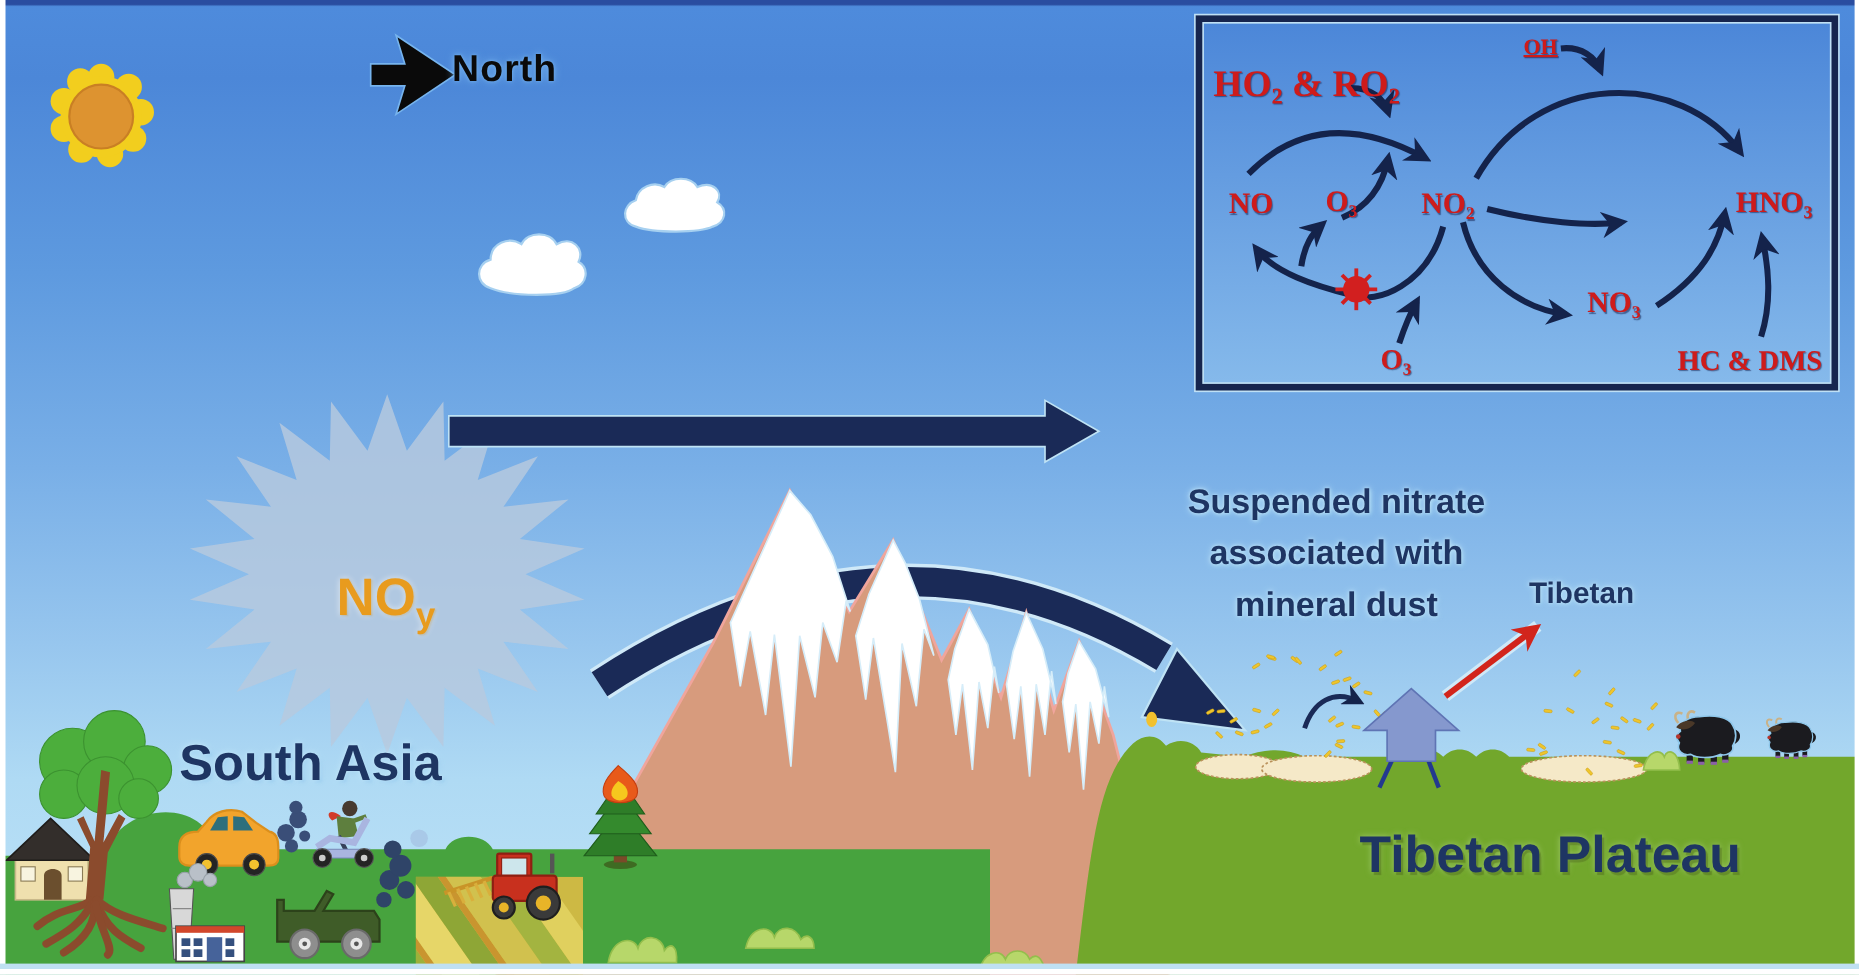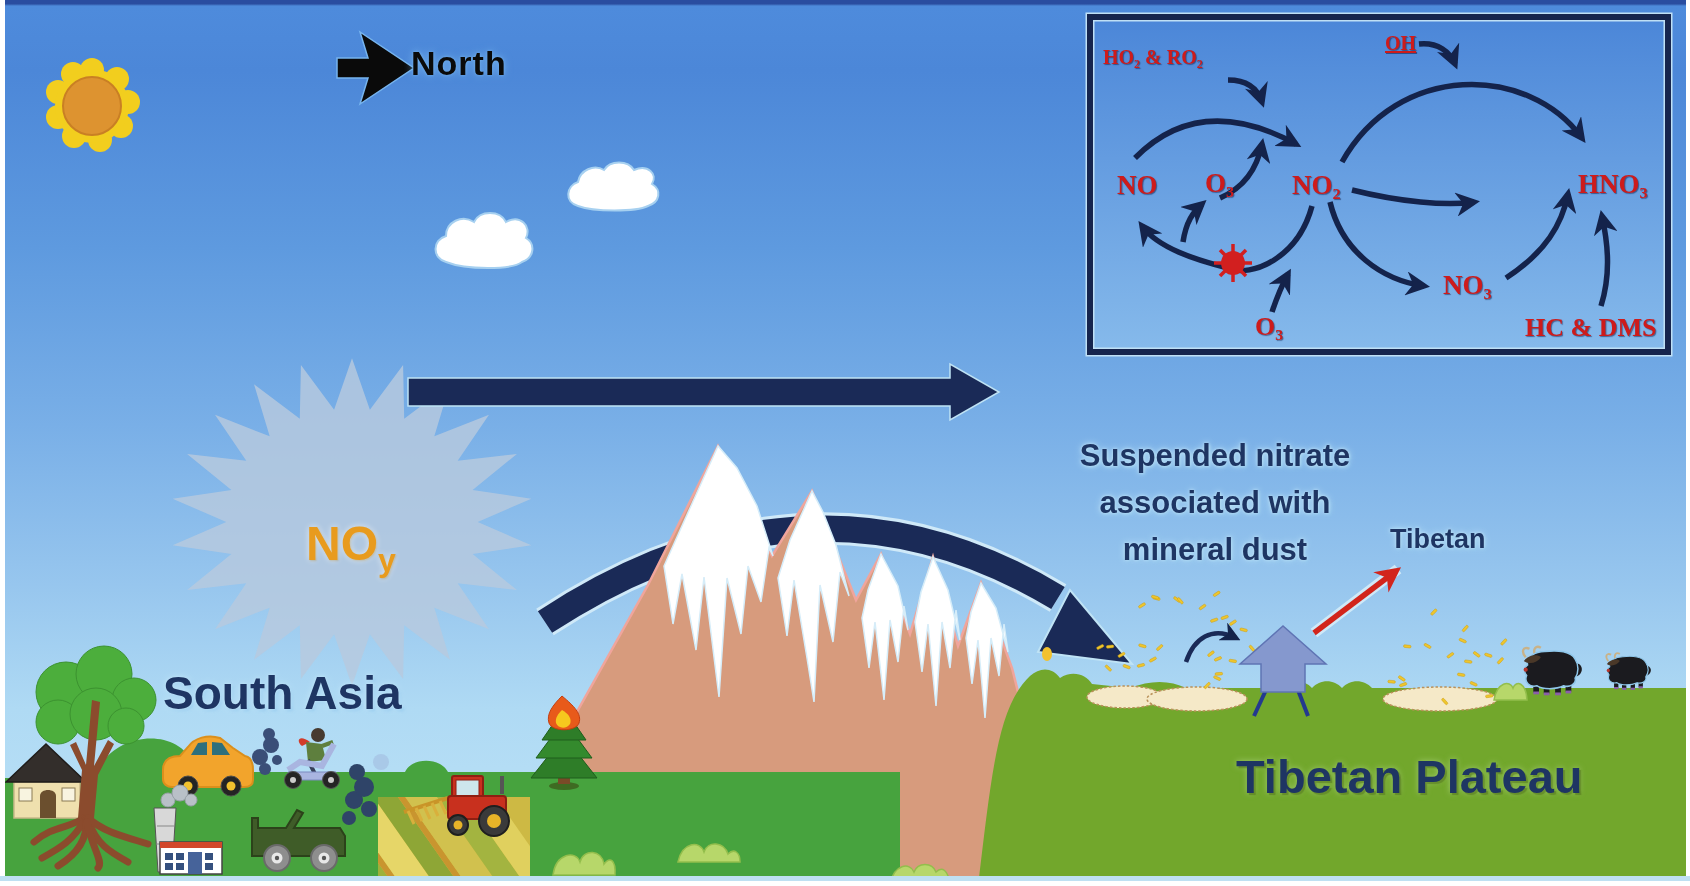--- a/index.html
+++ b/index.html
@@ -400,23 +400,23 @@
 <div class="txt navy-label tibetan">Tibetan Plateau</div>
 
 <div class="txt navy-label suspended">
   <span>Suspended nitrate</span>
   <span>associated with</span>
   <span>mineral dust</span>
 </div>
 
 <div class="txt navy-label sampler-label">Tibetan</div>
 
-<div class="chem" style="left:1103px;top:46px;font-size:20px;text-align:right;">HO₂ &amp; RO₂</div>
+<div class="chem" style="left:1103px;top:58px;font-size:34px;text-align:right;">HO₂ &amp; RO₂</div>
 <div class="chem" style="left:1385px;top:32px;font-size:20px;text-decoration:underline;">OH</div>
 <div class="chem" style="left:1117px;top:170px;">NO</div>
 <div class="chem" style="left:1205px;top:168px;">O₃</div>
 <div class="chem" style="left:1292px;top:170px;">NO₂</div>
 <div class="chem" style="left:1578px;top:169px;">HNO₃</div>
-<div class="chem" style="left:1443px;top:270px;">NO₃</div>
+<div class="chem" style="left:1443px;top:260px;">NO₃</div>
 <div class="chem" style="left:1255px;top:312px;font-size:26px;">O₃</div>
 <div class="chem" style="left:1525px;top:313px;font-size:26px;">HC &amp; DMS</div>
 
 </div>
 
 </body></html>

